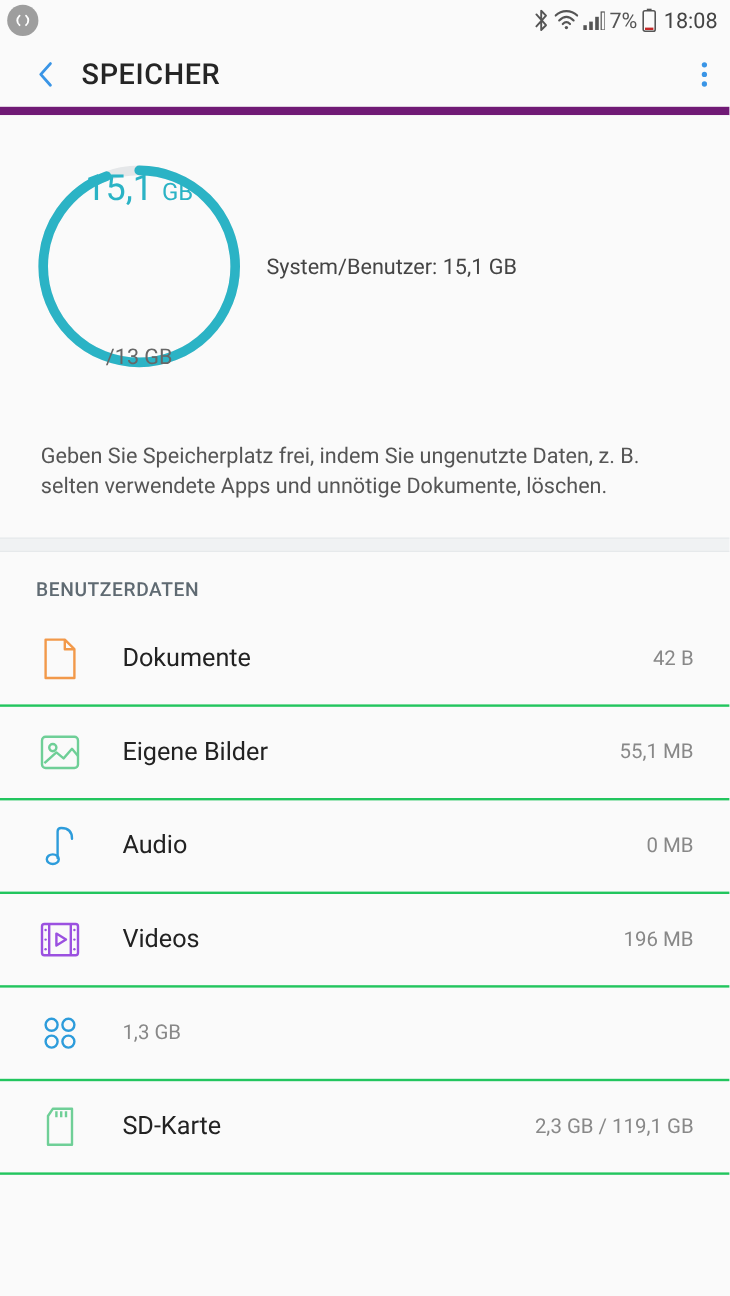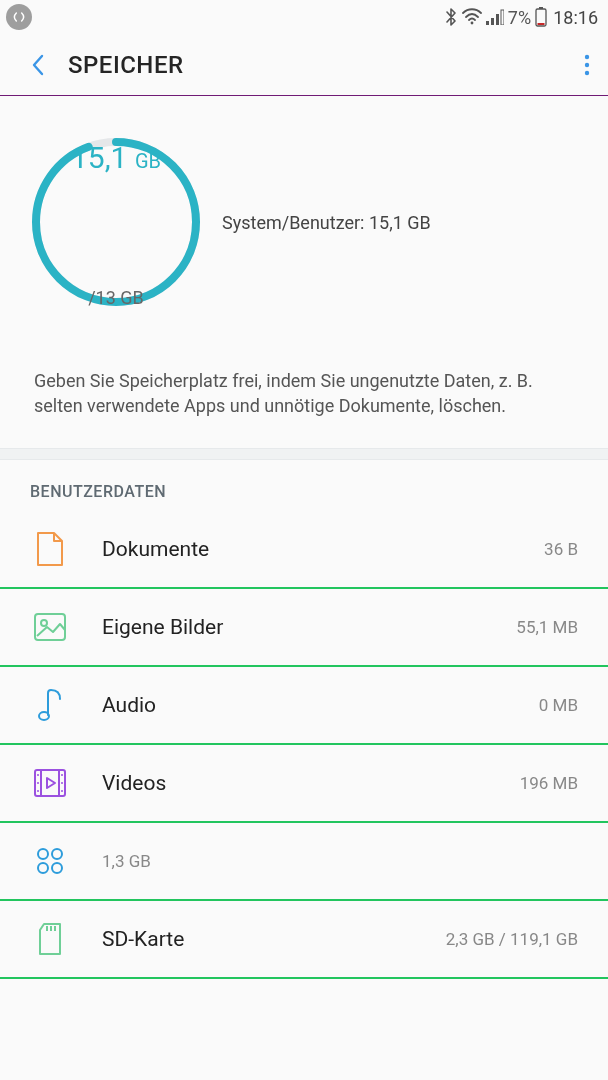--- a/index.html
+++ b/index.html
@@ -7,21 +7,21 @@
   .screen { width: 608px; height: 1080px; display: flex; flex-direction: column; }
 
   
   .status-bar { height: 34px; display: flex; align-items: center; justify-content: space-between; padding: 0 10px 0 6px; background: #fafafa; }
   .status-left { display: flex; align-items: center; }
   .status-right { display: flex; align-items: center; gap: 4px; font-size: 18px; color: #555; }
   .status-right .time { font-size: 18px; color: #444; margin-left: 2px; }
   .status-right svg { display: block; }
 
   
-  .app-bar { height: 62px; display: flex; align-items: center; padding: 0 18px; background: #fafafa; border-bottom: 1px solid #701a75; }
+  .app-bar { height: 62px; display: flex; align-items: center; padding: 0 18px; background: #fafafa; border-bottom: 7px solid #701a75; }
   .back-btn { width: 40px; height: 40px; display: flex; align-items: center; justify-content: center; }
   .app-title { font-size: 24px; font-weight: 500; letter-spacing: 0.5px; color: #252525; margin-left: 10px; }
   .spacer { flex: 1; }
   .more-btn { width: 40px; height: 40px; display: flex; align-items: center; justify-content: flex-end; }
 
   
   .summary { padding: 40px 30px 30px 30px; background: #fafafa; }
   .summary-top { display: flex; align-items: center; gap: 20px; }
   .ring-wrap { position: relative; width: 172px; height: 172px; }
   .ring-wrap svg { width: 172px; height: 172px; transform: rotate(-90deg); }
@@ -82,21 +82,21 @@
           </svg>
       </span>
       <span>7%</span>
       <span>
         <svg width="12" height="20" viewBox="0 0 12 20">
             <rect x="1" y="2" width="10" height="17" rx="1.5" fill="none" stroke="#555" stroke-width="1.3"></rect>
             <rect x="4" y="0" width="4" height="2" fill="#555"></rect>
             <rect x="2.5" y="16" width="7" height="2" fill="#c62828"></rect>
           </svg>
       </span>
-      <span class="time">18:16</span>
+      <span class="time">18:08</span>
     </div>
   </div>
 
   <div class="app-bar">
     <div class="back-btn">
       <svg width="16" height="24" viewBox="0 0 16 24">
           <path d="M12 3 L4 12 L12 21" stroke="#3a95e6" stroke-width="2.4" fill="none" stroke-linecap="round" stroke-linejoin="round"></path>
         </svg>
     </div>
     <div class="app-title">SPEICHER</div>
@@ -138,21 +138,21 @@
   <div class="list">
 
     <div class="list-item">
       <div class="item-icon">
         <svg width="30" height="36" viewBox="0 0 30 36">
             <path d="M3 2 H19 L27 10 V34 H3 Z" fill="none" stroke="#f2994a" stroke-width="2" stroke-linejoin="round"></path>
             <path d="M19 2 V10 H27" fill="none" stroke="#f2994a" stroke-width="2" stroke-linejoin="round"></path>
           </svg>
       </div>
       <div class="item-label">Dokumente</div>
-      <div class="item-value">36 B</div>
+      <div class="item-value">42 B</div>
     </div>
 
     <div class="list-item">
       <div class="item-icon">
         <svg width="34" height="30" viewBox="0 0 34 30">
             <rect x="2" y="2" width="30" height="26" rx="3" fill="none" stroke="#6fcf97" stroke-width="2"></rect>
             <circle cx="11" cy="11" r="3" fill="none" stroke="#6fcf97" stroke-width="2"></circle>
             <path d="M4 24 L14 15 L20 20 L27 12 L32 18" fill="none" stroke="#6fcf97" stroke-width="2" stroke-linejoin="round"></path>
           </svg>
       </div>

